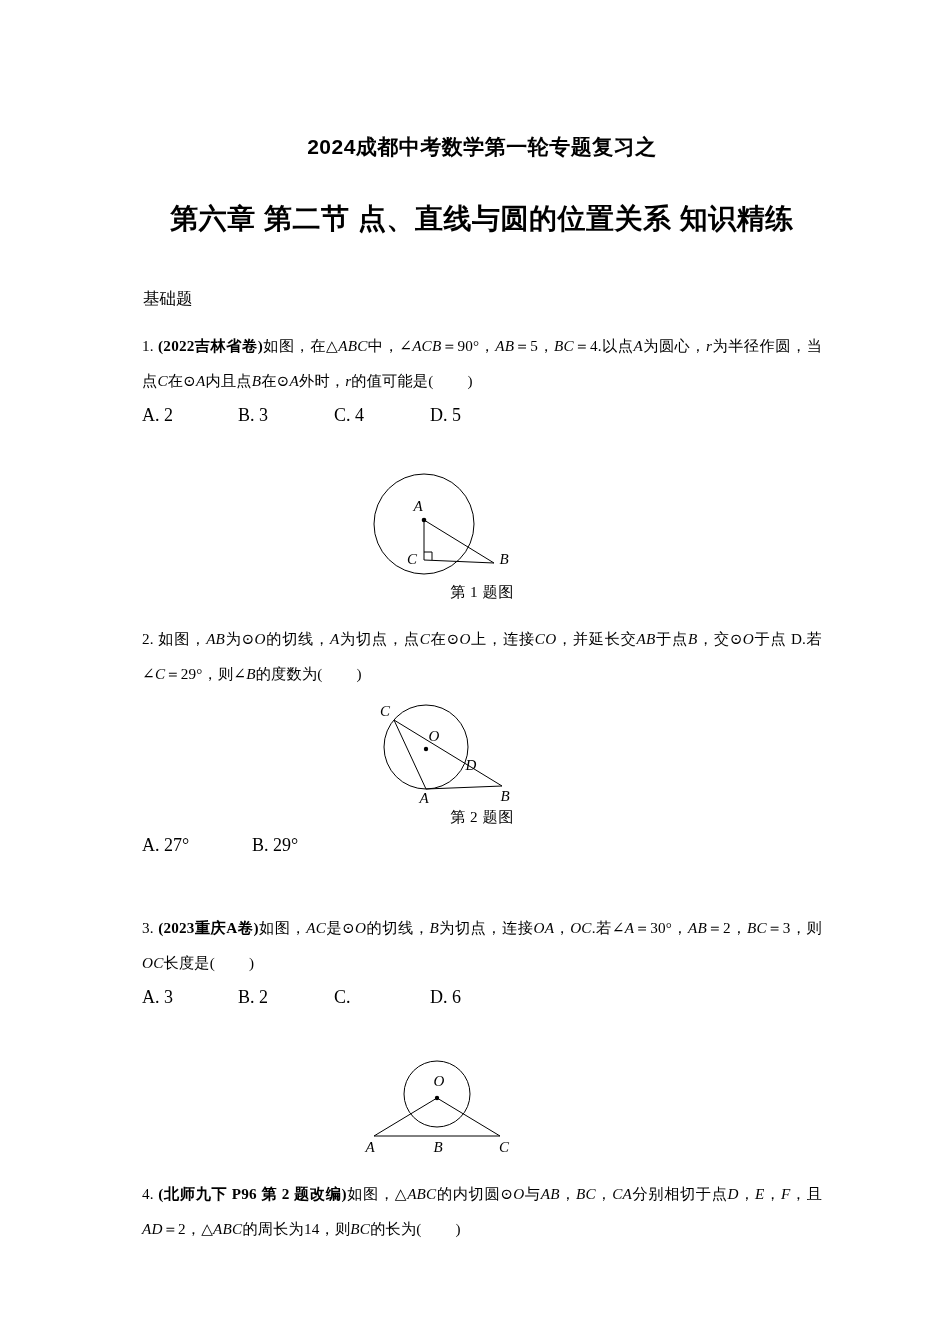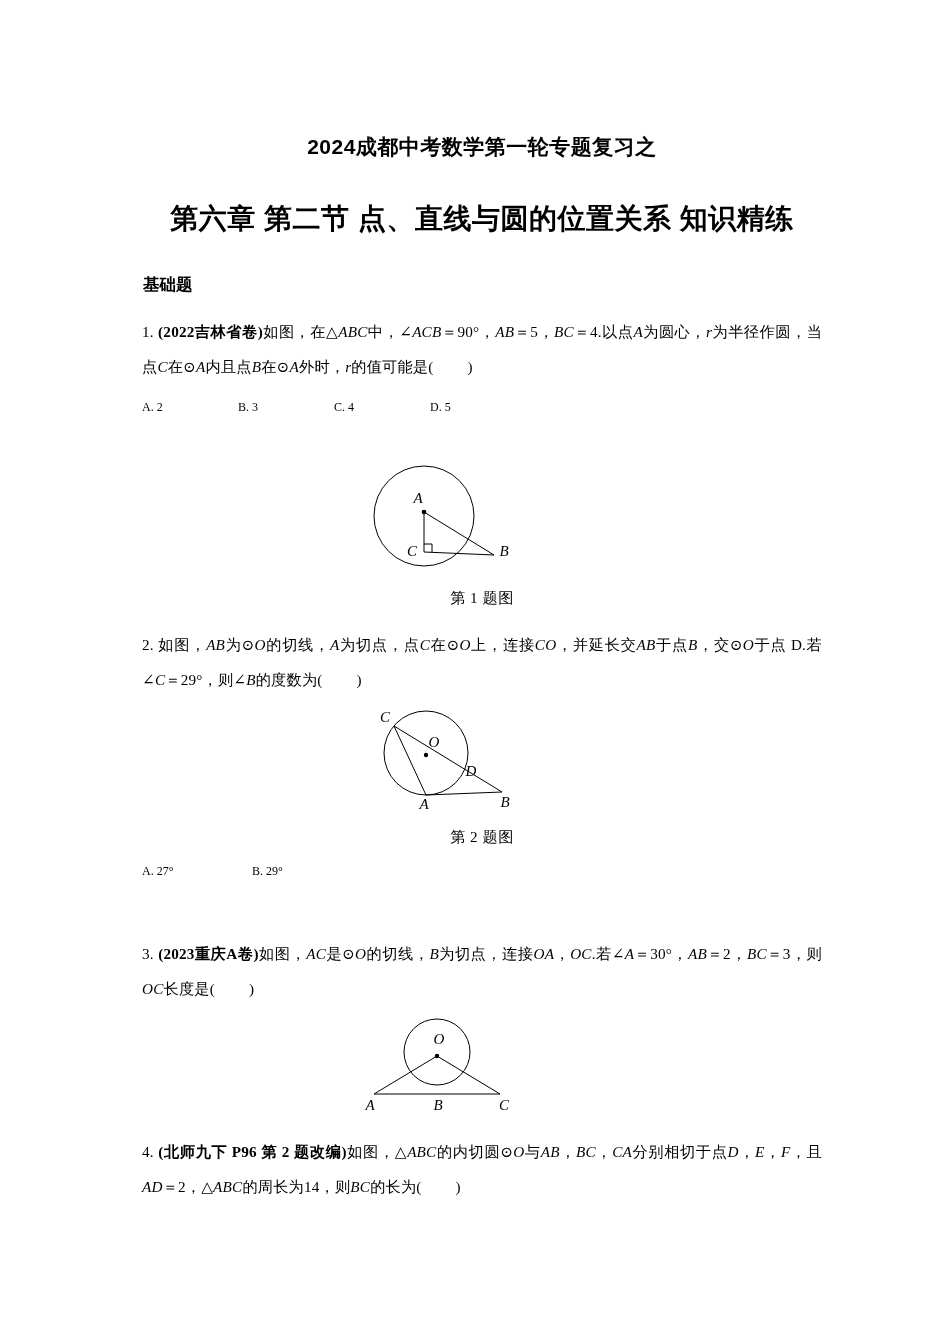--- a/index.html
+++ b/index.html
@@ -36,62 +36,62 @@
     font-weight: bold;
     font-size: 21px;
     letter-spacing: 0.5px;
     color: #000;
   }
   .title-1 { margin-top: 133px; }
   .title-2 { margin-top: 39px; font-size: 28px; }
 
   .section-head {
     font-family: "Liberation Sans", "DejaVu Sans", sans-serif;
-    font-weight: bold;
+    font-weight: normal;
     font-size: 16.5px;
-    margin-top: 36px;
+    margin-top: 50px;
     margin-left: 1px;
   }
 
   
   .q {
     font-size: 15.2px;
     line-height: 35px;
     text-align: justify;
     margin-top: 18px;
     letter-spacing: 0.2px;
   }
   .q.tight { margin-top: 14px; }
   .it { font-style: italic; font-family: Liberation Serif, serif; }
   .bold { font-weight: bold; }
   .gap { display: inline-block; width: 34px; }
 
   
   .opts {
-    font-size: 12px;
+    font-size: 18px;
     line-height: 34px;
-    margin-top: 6px;
+    margin-top: 0;
     white-space: pre;
   }
   .opt {
     display: inline-block;
   }
   .opts.four .opt { width: 96px; }
   .opts.two .opt { width: 110px; }
 
   
   .figure {
     text-align: center;
     margin-top: 6px;
   }
   .figure svg { display: block; margin: 0 auto; }
   .fig-cap {
     font-size: 15.2px;
     text-align: center;
-    margin-top: 16px;
+    margin-top: 2px;
     letter-spacing: 0.5px;
   }
   .lbl {
     font-family: "Liberation Serif", "DejaVu Serif", serif;
     font-style: italic;
     font-size: 15px;
   }
 </style>
 </head>
 <body>
@@ -158,20 +158,22 @@
   </div>
 
   <div class="opts two"><span class="opt">A. 27°</span><span class="opt">B. 29°</span>
   </div>
 
   <div class="q tight">
     <span>3.</span>
     <span class="bold">(2023重庆A卷)</span><span>如图，</span><span class="it">AC</span><span>是⊙</span><span class="it">O</span><span>的切线，</span><span class="it">B</span><span>为切点，连接</span><span class="it">OA</span><span>，</span><span class="it">OC</span><span>.若∠</span><span class="it">A</span><span>＝30°，</span><span class="it">AB</span><span>＝</span><span>2，</span><span class="it">BC</span><span>＝3，则</span><span class="it">OC</span><span>长度是(</span><span class="gap"></span><span>)</span>
   </div>
 
+  <div class="opts four"><span class="opt">A. 3</span><span class="opt">B. 2</span><span class="opt">C. </span><span class="opt">D. 6</span>
+  </div>
 
   <div class="figure">
     <svg width="260" height="104" viewBox="0 0 260 104">
       <circle cx="85" cy="40" r="33" fill="none" stroke="#000" stroke-width="1"></circle>
 
       <circle cx="85" cy="44" r="2.2" fill="#000"></circle>
 
       <line x1="22" y1="82" x2="148" y2="82" stroke="#000" stroke-width="1"></line>
 
       <line x1="85" y1="44" x2="22" y2="82" stroke="#000" stroke-width="1"></line>

